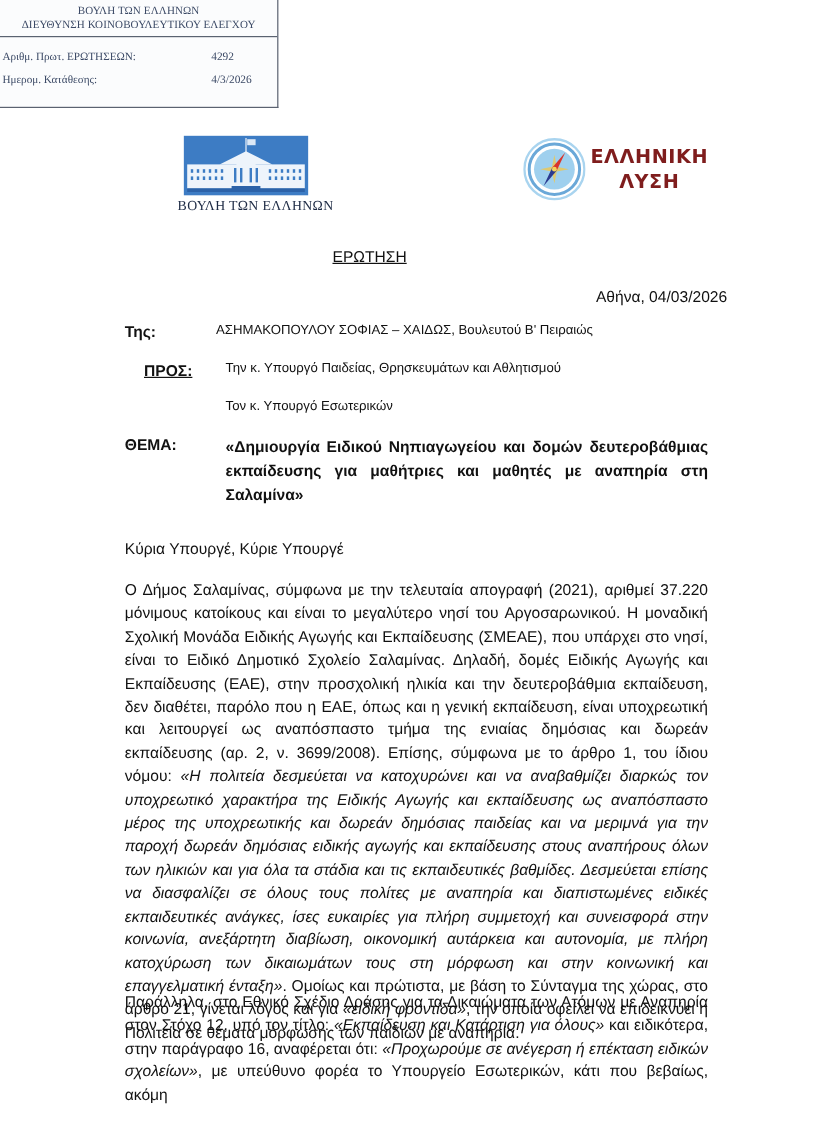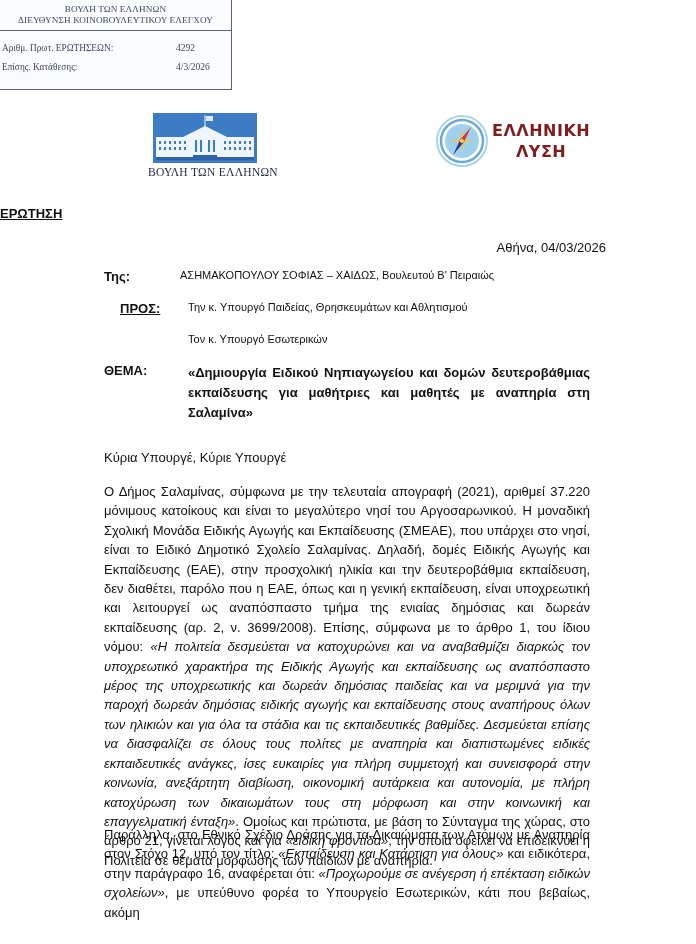--- a/index.html
+++ b/index.html
@@ -32,22 +32,22 @@
   }
   .logo-right { position: absolute; left: 436px; top: 115px; width: 140px; height: 60px; }
   .logo-right .brand {
     position: absolute; left: 56px; top: 5px;
     font-family: "DejaVu Sans", sans-serif; font-weight: bold;
     color: #7f1d1d; font-size: 16px; line-height: 21px; letter-spacing: 0.5px;
     text-align: center;
   }
 
   .title {
-    position: absolute; left: 0; width: 616px; top: 206px; 
-    font-weight: bold; font-size: 13px; text-decoration: underline;
+    position: absolute; left: 0; width: 616px; top: 206px; text-align: center;
+    font-weight: normal; font-size: 13px; text-decoration: underline;
   }
   .date { position: absolute; right: 90px; top: 240px; font-size: 13px; }
 
   .lbl { position: absolute; left: 104px; font-size: 13px; font-weight: bold; }
   .lbl.u { text-decoration: underline; margin-left: 16px; }
   .field { position: absolute; font-size: 11px; }
   .subject {
     position: absolute; left: 188px; top: 363px; width: 402px;
     font-weight: bold; font-size: 13px; line-height: 20px; text-align: justify;
     text-align-last: left;
@@ -62,21 +62,21 @@
 </head>
 <body>
 
 <div class="stamp">
   <div class="stamp-head">
     <div>ΒΟΥΛΗ ΤΩΝ ΕΛΛΗΝΩΝ</div>
     <div>ΔΙΕΥΘΥΝΣΗ ΚΟΙΝΟΒΟΥΛΕΥΤΙΚΟΥ ΕΛΕΓΧΟΥ</div>
   </div>
   <span class="stamp-row" style="top:43px">Αριθμ. Πρωτ. ΕΡΩΤΗΣΕΩΝ:</span>
   <span class="stamp-val" style="top:43px">4292</span>
-  <span class="stamp-row" style="top:62px">Επίσης. Κατάθεσης:</span>
+  <span class="stamp-row" style="top:62px">Ημερομ. Κατάθεσης:</span>
   <span class="stamp-val" style="top:62px">4/3/2026</span>
 </div>
 
 <div class="logo-left">
   <svg width="104" height="50" viewBox="0 0 104 50">
     <rect x="0" y="0" width="104" height="50" fill="#3d7cc4"></rect>
     <rect x="3" y="24" width="98" height="20" fill="#eef4fb"></rect>
     <polygon points="30,24 52,13 74,24" fill="#eef4fb"></polygon>
     <rect x="44" y="18" width="16" height="8" fill="#eef4fb"></rect>
     <line x1="52" y1="2" x2="52" y2="14" stroke="#eef4fb" stroke-width="1"></line>

